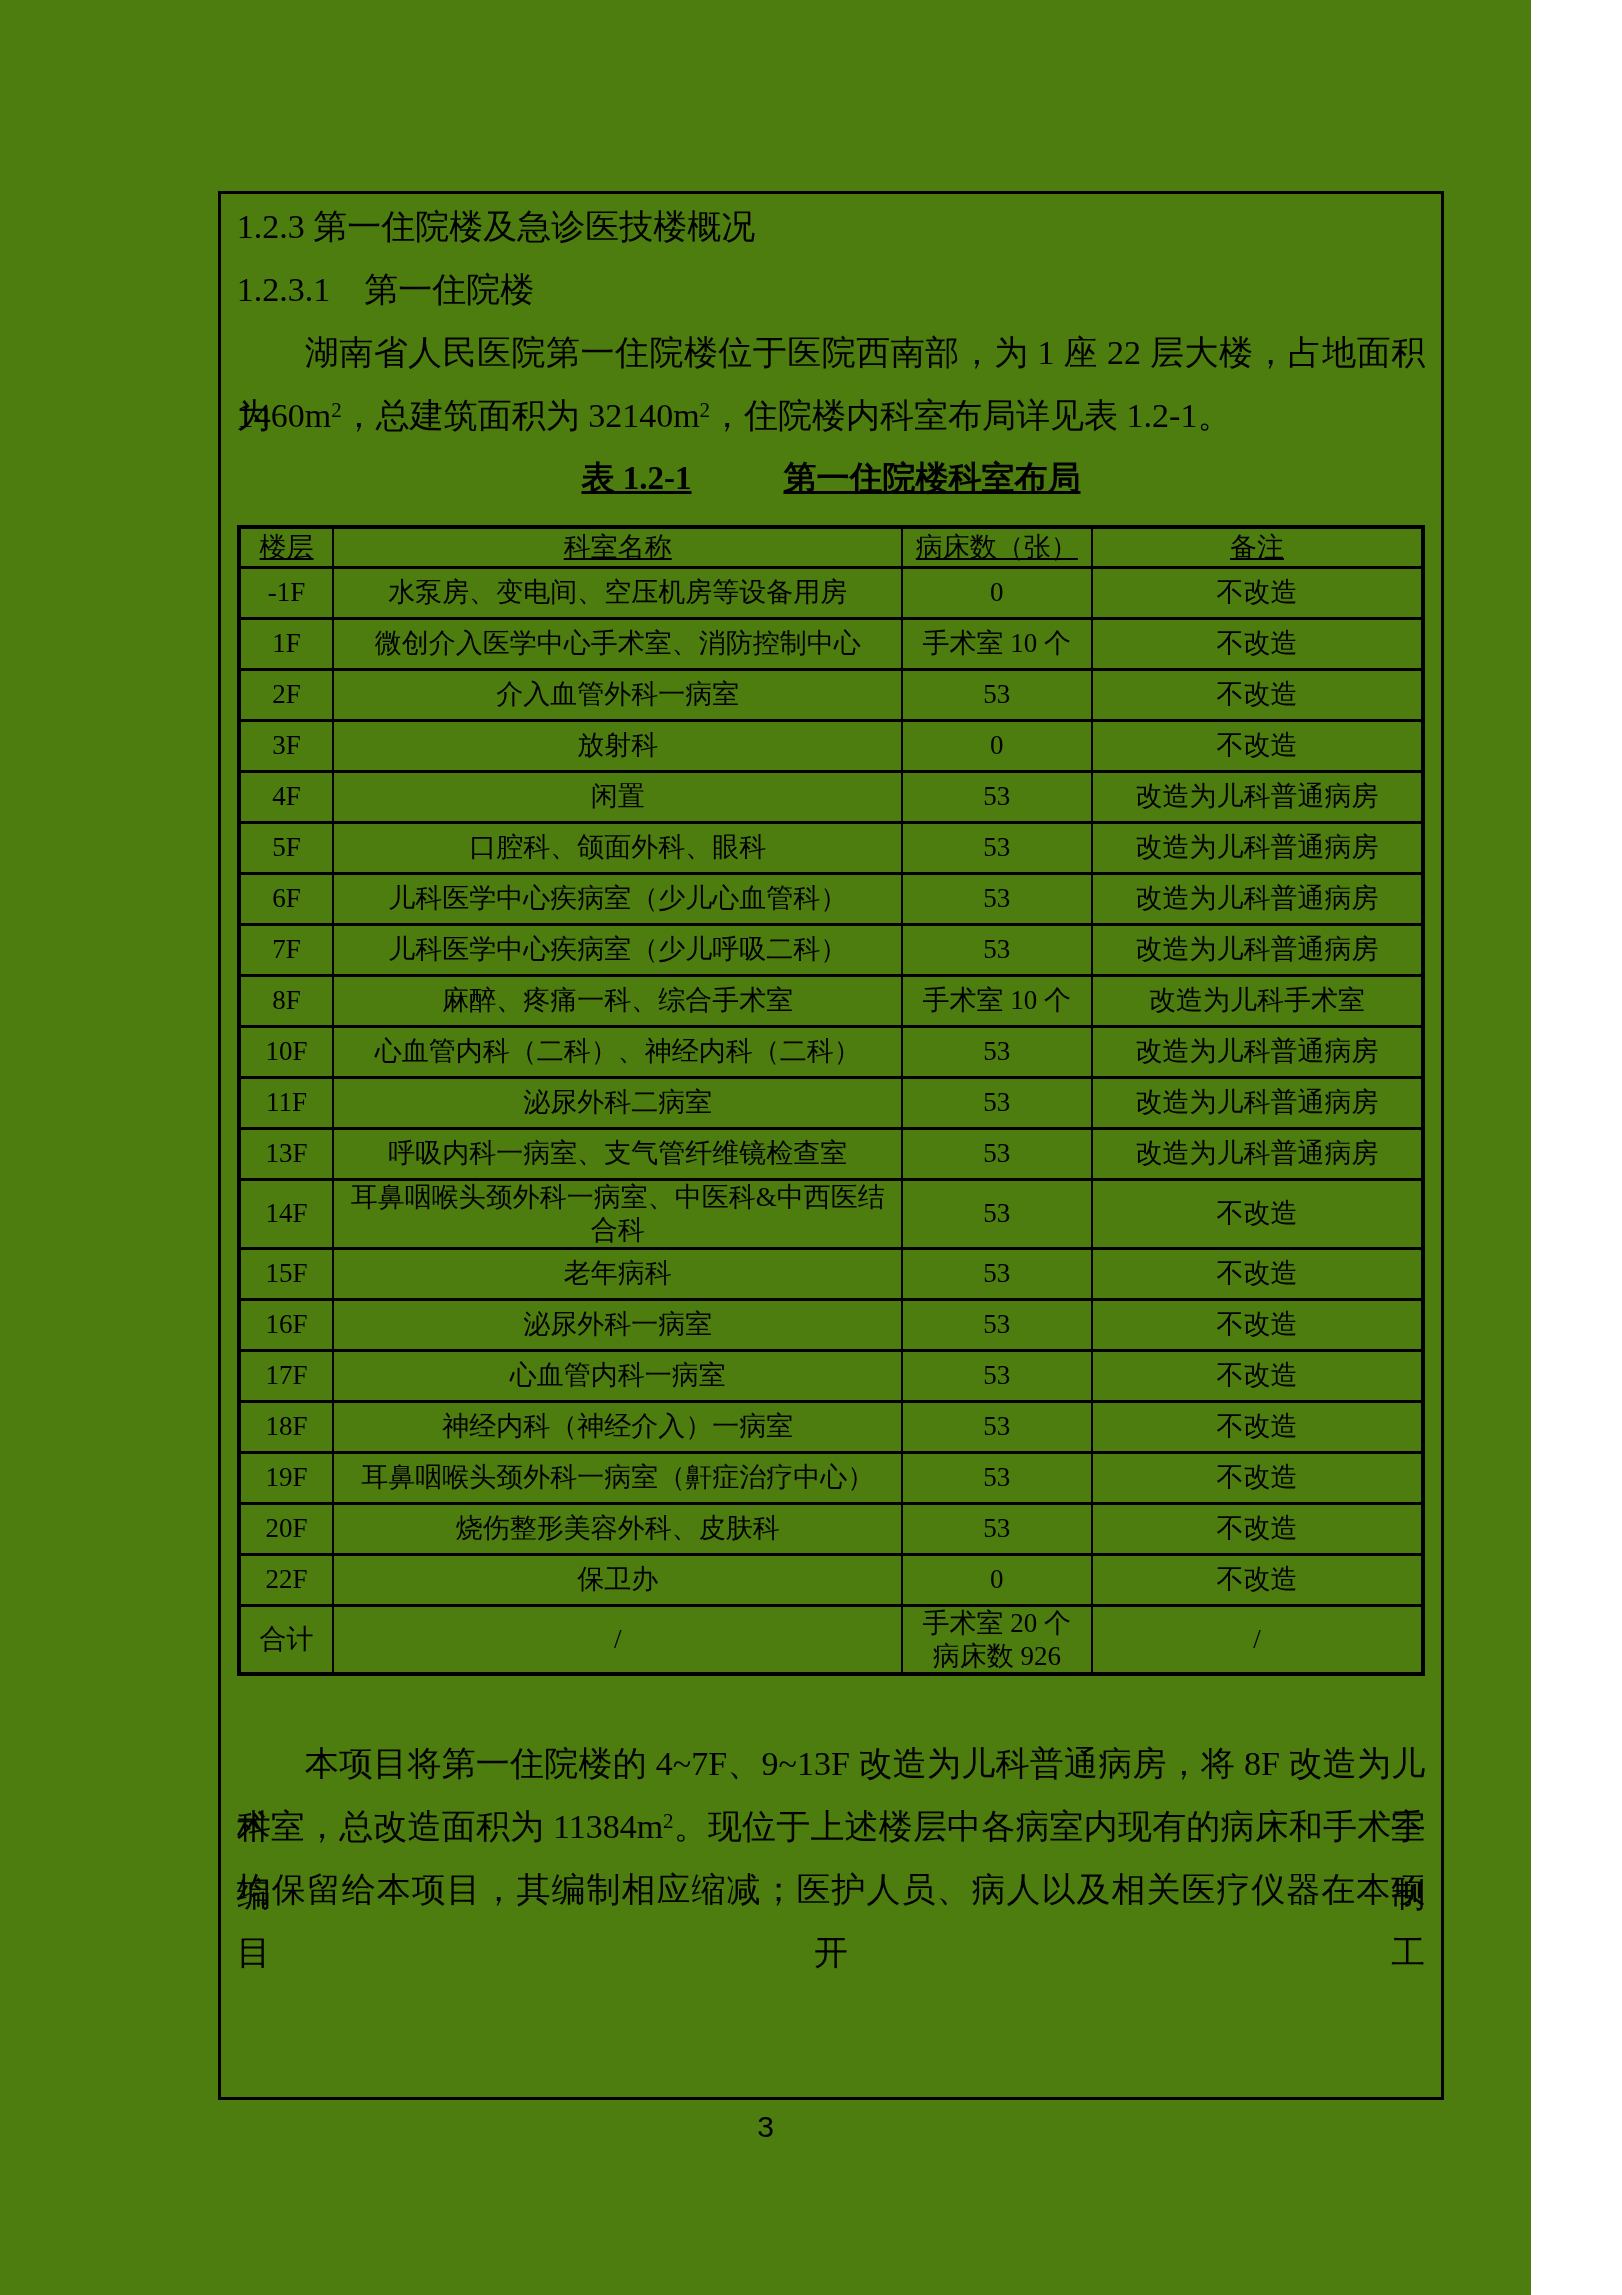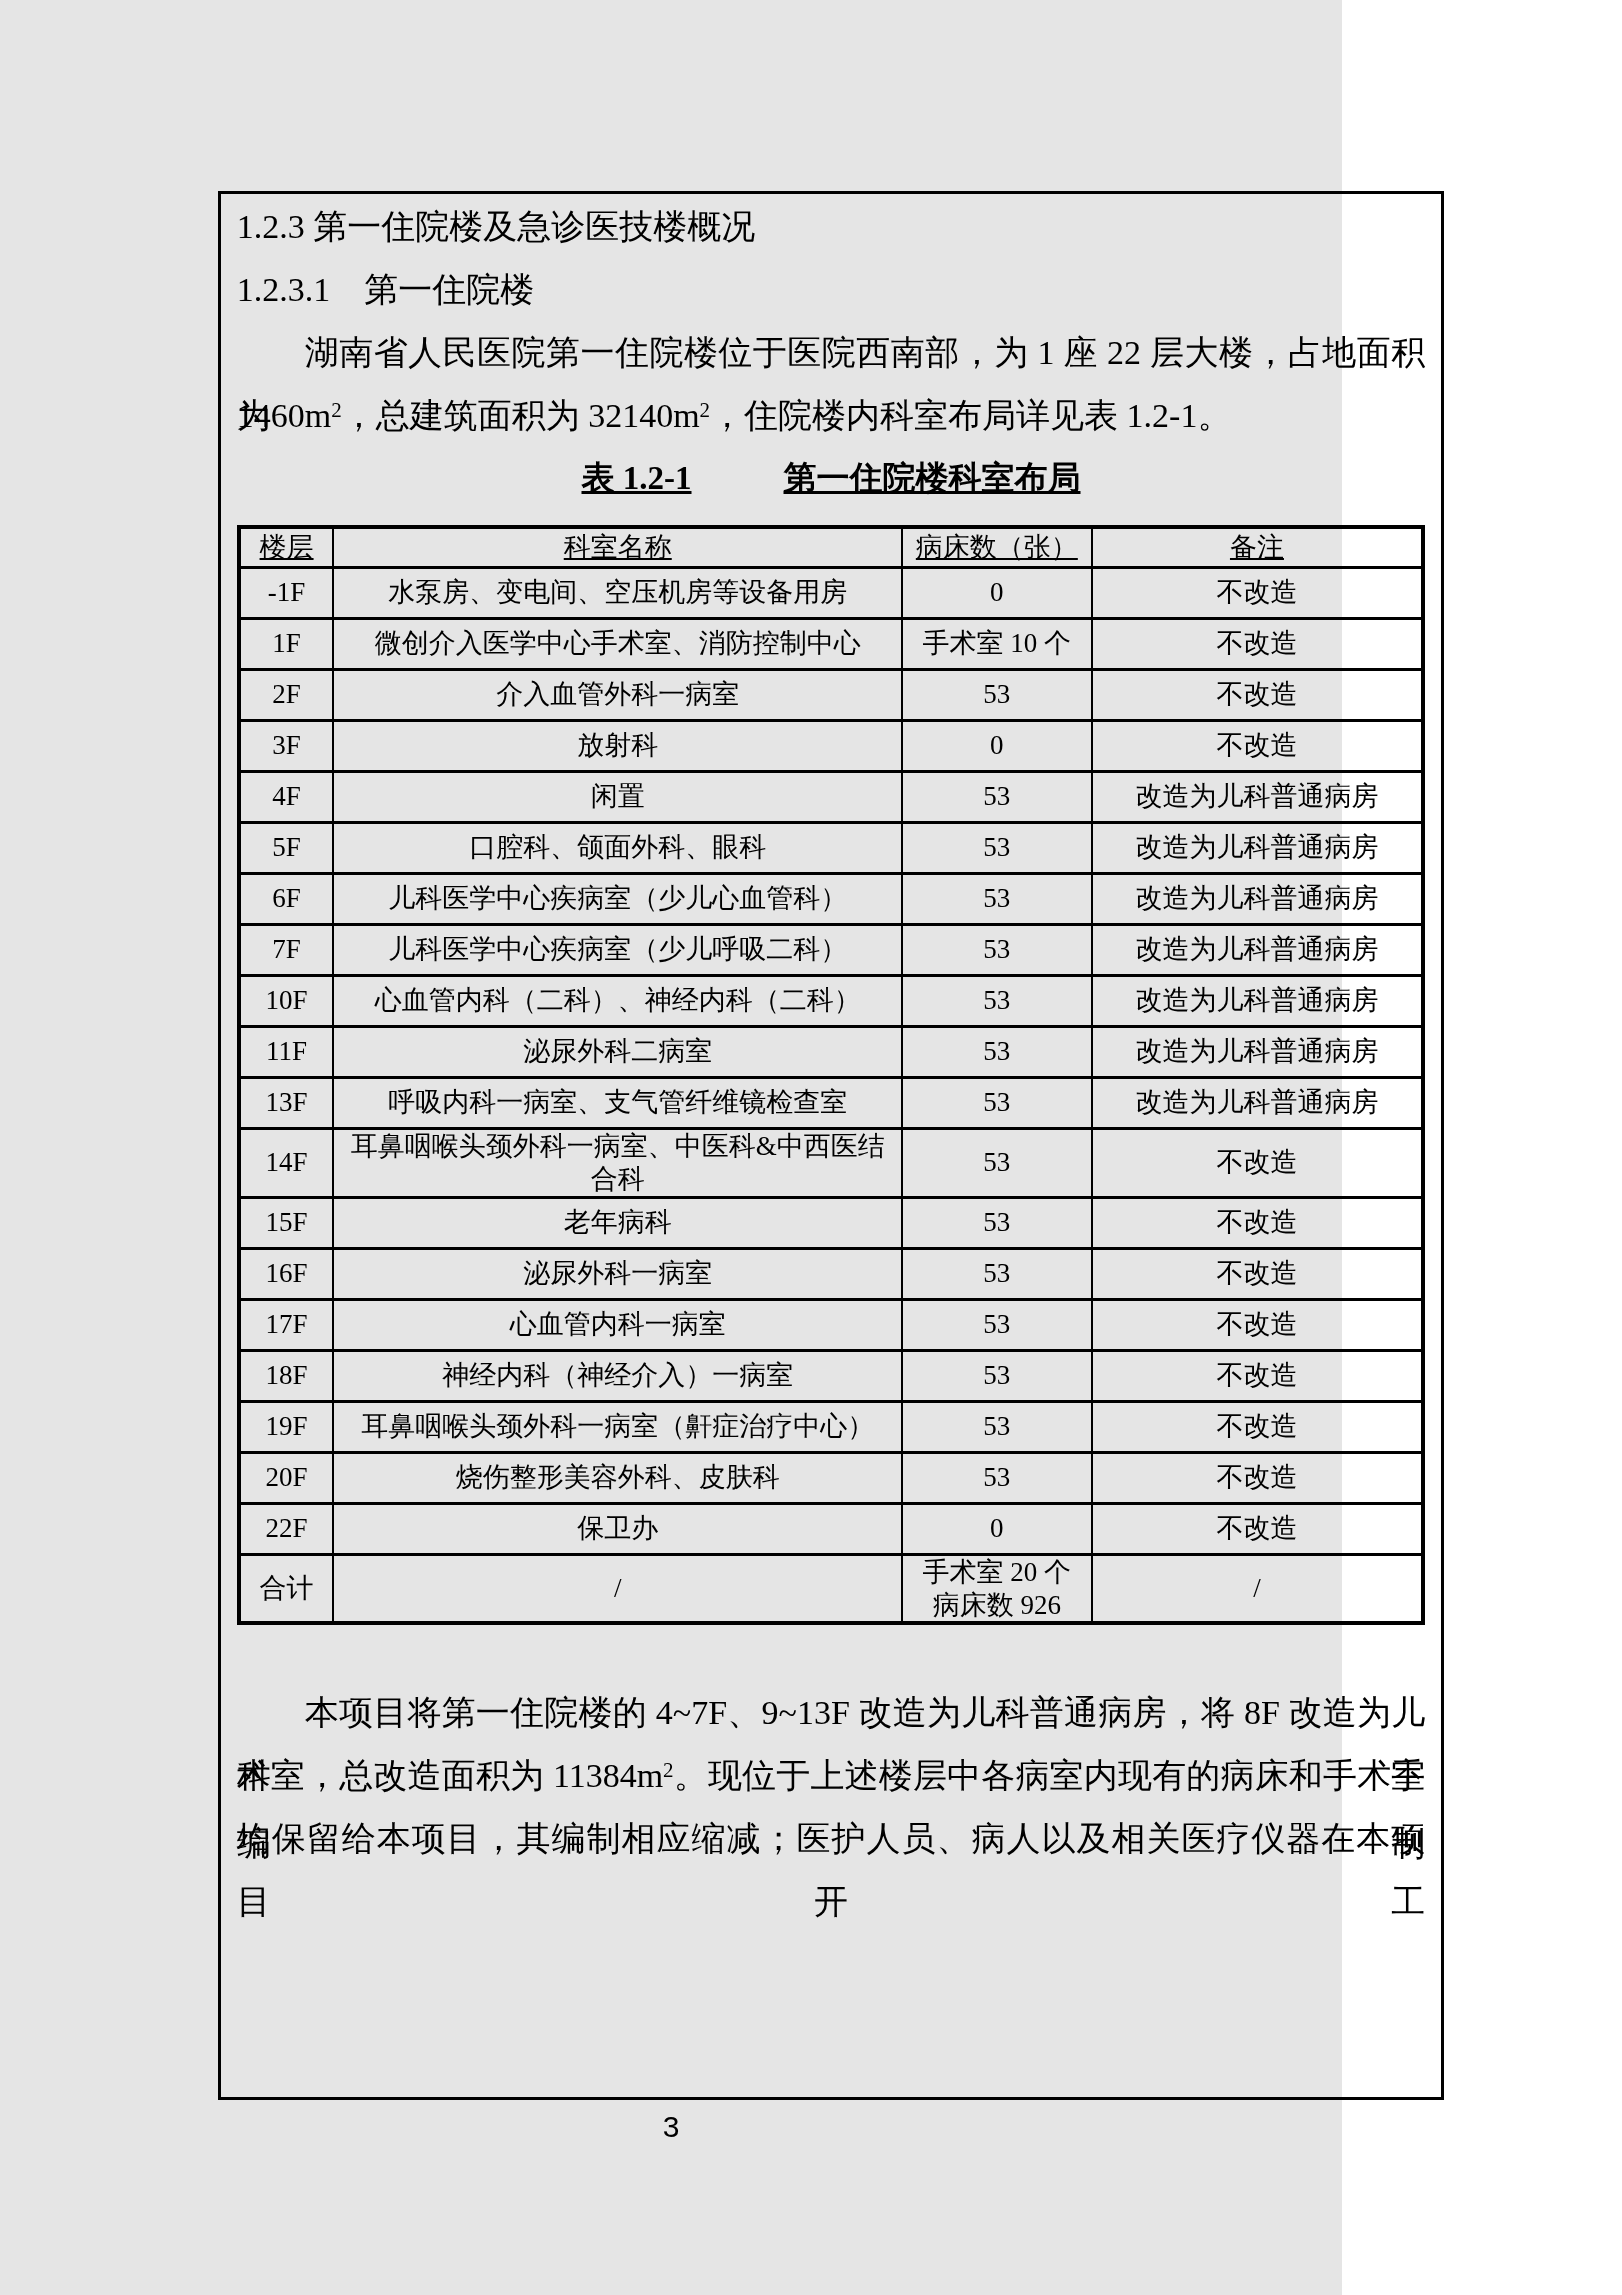--- a/index.html
+++ b/index.html
@@ -1,19 +1,19 @@
 <!DOCTYPE html>
 <html style="font-size:10.5px"><head>
 <meta charset="utf-8">
 <style>
   html,body { margin:0; padding:0; background:#ffffff; }
   .page {
     position:relative;
-    width:1342px; height:2295px;
-    background:#e5e5e5;
+    width:1531px; height:2295px;
+    background:#4d7c0f;
     color:#000;
     font-family:"Liberation Serif","DejaVu Serif",serif;
   }
   .frame {
     position:absolute;
     left:218px; top:191px;
     width:1226px; height:1909px;
     border:3.9px solid #000;
     box-sizing:border-box;
     padding:1.3px 15.7px 0 15.7px;
@@ -168,20 +168,26 @@
             <td>改造为儿科普通病房</td>
           </tr>
 
           <tr>
             <td>7F</td>
             <td>儿科医学中心疾病室（少儿呼吸二科）</td>
             <td class="beds-cell">53</td>
             <td>改造为儿科普通病房</td>
           </tr>
 
+          <tr>
+            <td>8F</td>
+            <td>麻醉、疼痛一科、综合手术室</td>
+            <td class="beds-cell">手术室 10 个</td>
+            <td>改造为儿科手术室</td>
+          </tr>
 
 
           <tr>
             <td>10F</td>
             <td>心血管内科（二科）、神经内科（二科）</td>
             <td class="beds-cell">53</td>
             <td>改造为儿科普通病房</td>
           </tr>
 
           <tr>

